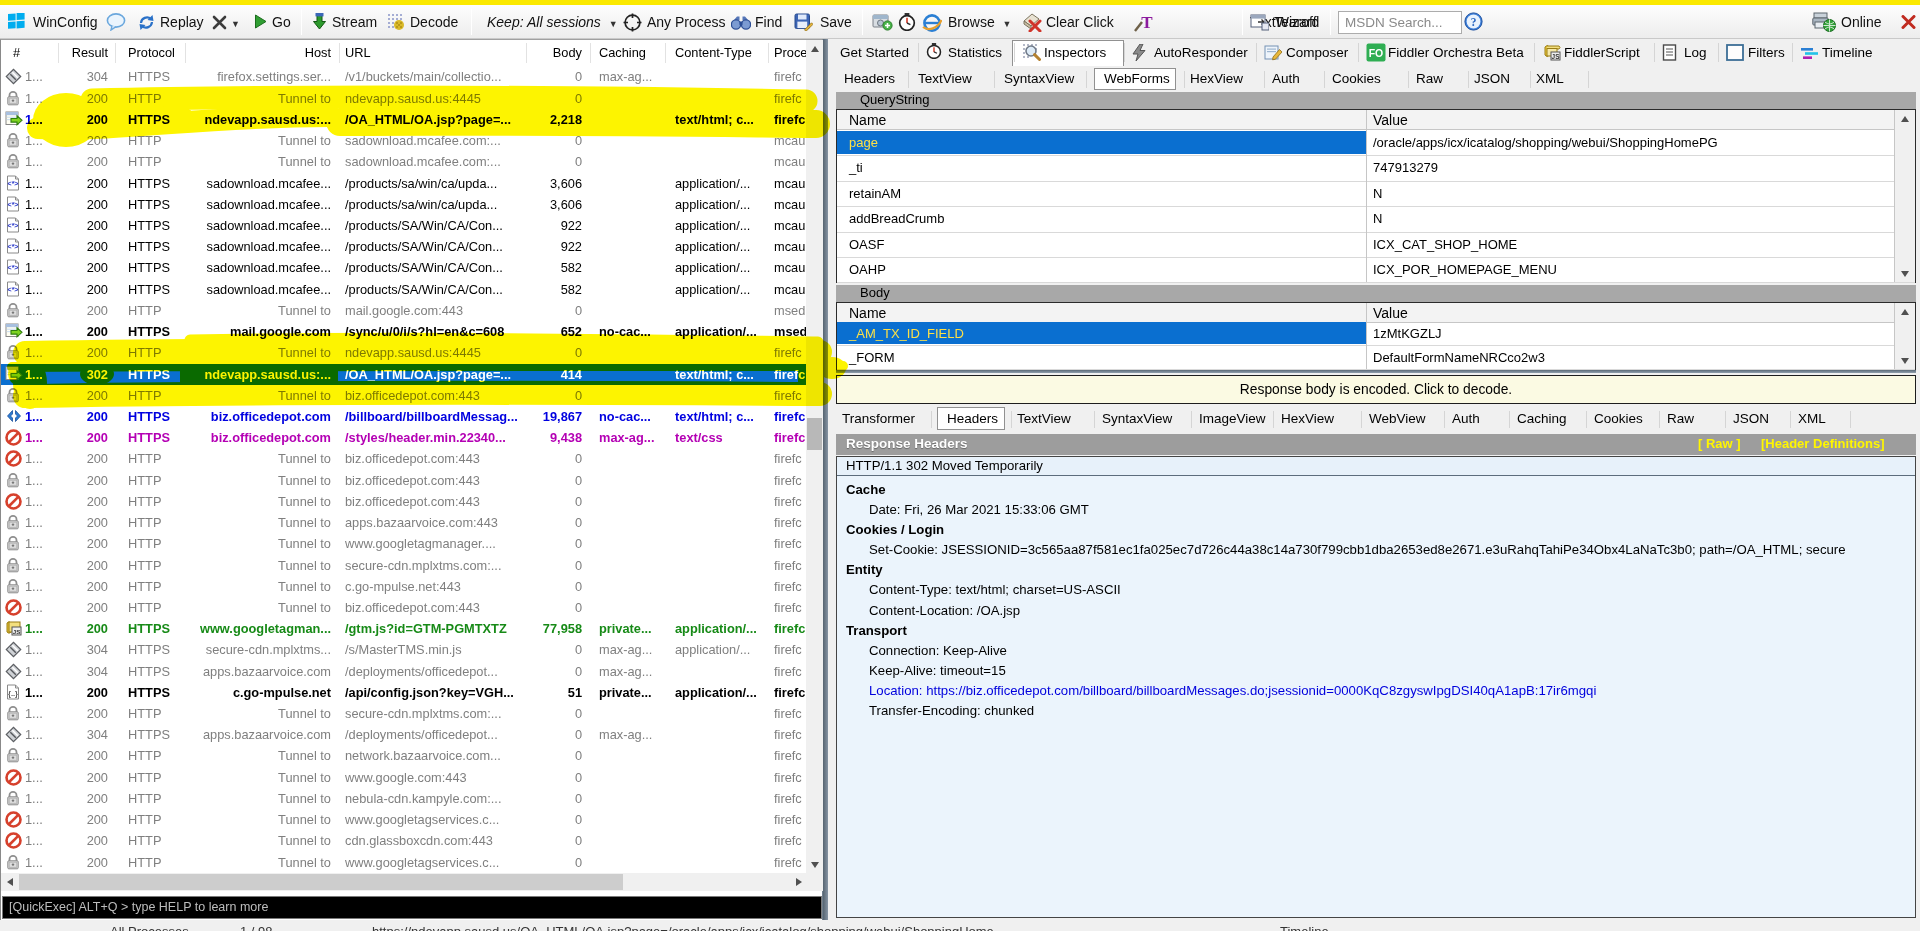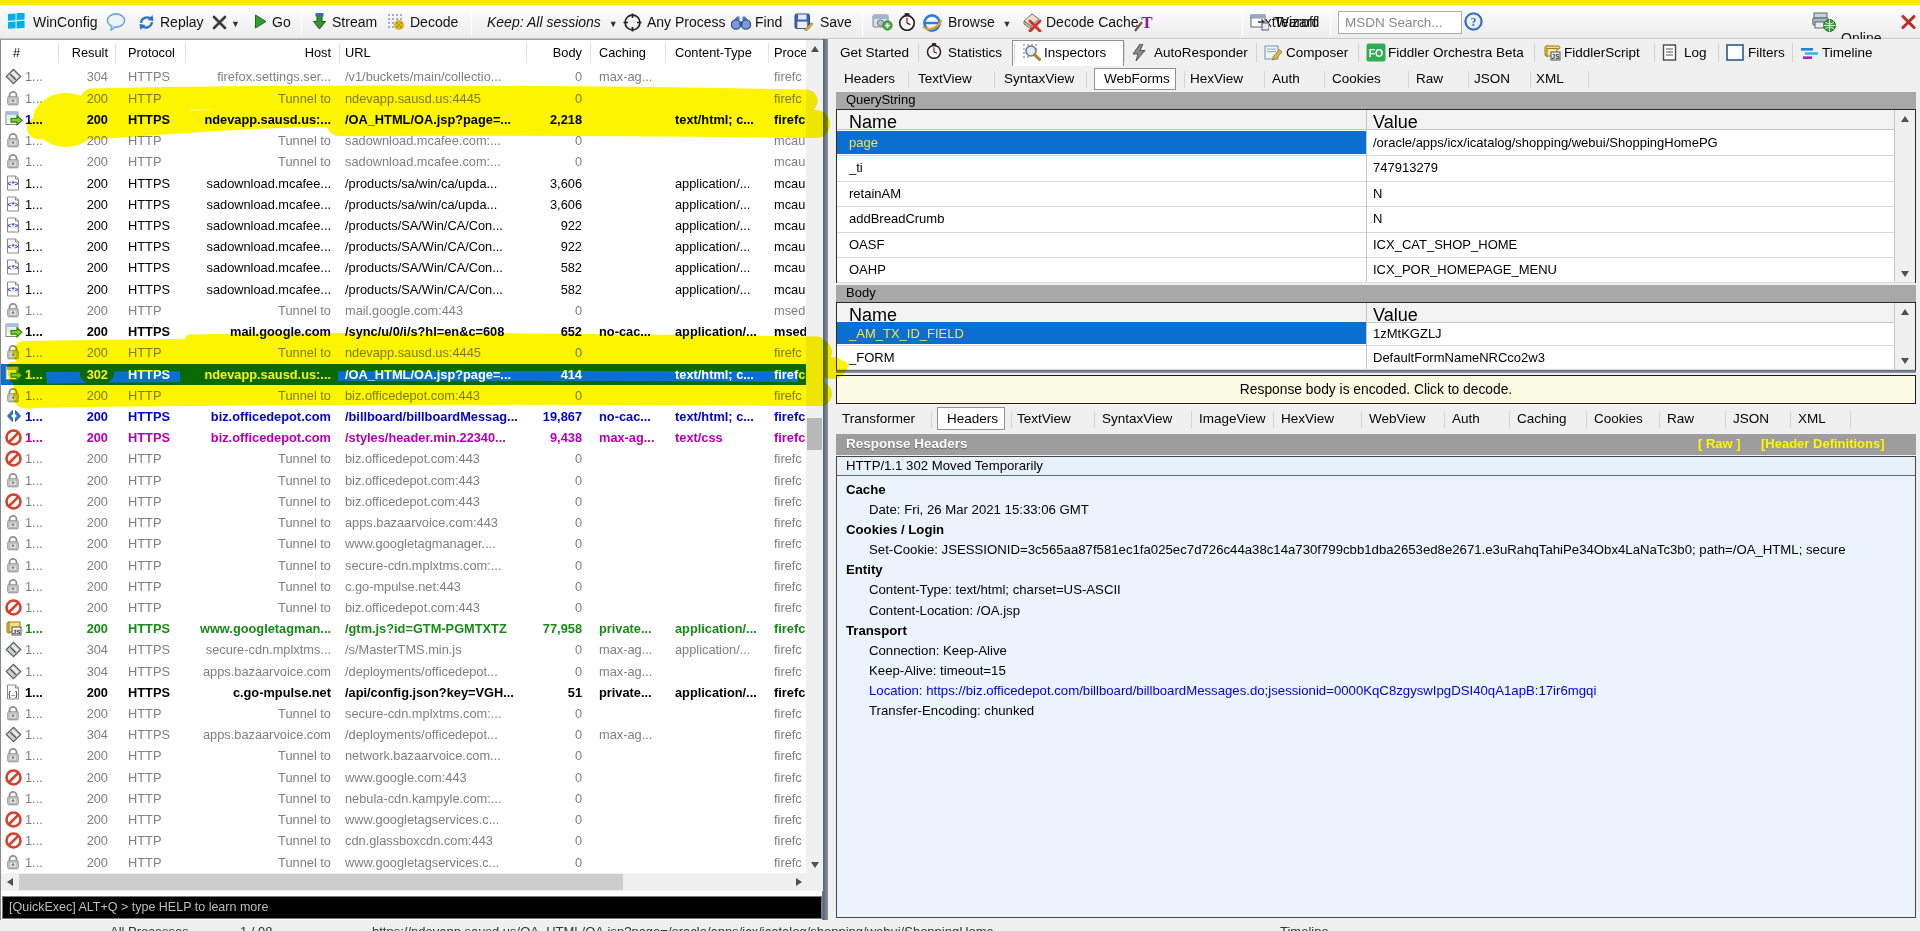--- a/index.html
+++ b/index.html
@@ -51,23 +51,23 @@
 
 #vsplit{position:absolute;left:823px;top:39px;width:5px;height:892px;background:linear-gradient(90deg,#566470,#8795a4)}
 #vsplitgap{position:absolute;left:828px;top:39px;width:8px;height:892px;background:#f0f0f0}
 
 #rightpanel{position:absolute;left:836px;top:39px;width:1084px;height:892px;background:#f0f0f0;font-size:13px;color:#000}
 .tabs{position:absolute;left:0;width:1084px;white-space:nowrap}
 .tab{position:absolute;white-space:nowrap}
 .seltab{position:absolute;background:#fff;border:1px solid #919191;text-align:center}
 .tsep{position:absolute;width:1px;background:#d5d5d5}
 .graybar{position:absolute;left:0;width:1080px;height:17px;background:#a8a8a8;color:#000;
- font-size:13px;line-height:16px;padding-left:10px}
+ font-size:13px;line-height:16px;padding-left:24px}
 .grid{position:absolute;left:0;width:1080px;background:#fff;border:1px solid #2b2b2b}
-.ghead{position:absolute;left:0;top:0;width:100%;height:20px;background:#f3f3f3;border-bottom:1px solid #c6c6c6;font-size:18px}
+.ghead{position:absolute;left:0;top:0;width:100%;height:20px;background:#f3f3f3;border-bottom:1px solid #c6c6c6;font-size:14px}
 .grow{position:absolute;left:0;width:100%;font-size:13px;border-bottom:1px solid #d9d9d9}
 .gname{position:absolute;left:12px;top:0;line-height:24px}
 .gval{position:absolute;left:536px;top:0;line-height:24px}
 .gsel{position:absolute;left:0;top:0;bottom:1px;width:529px;background:#0a6fd0;color:#fde047}
 .gvline{position:absolute;left:529px;top:0;bottom:0;width:1px;background:#c6c6c6}
 .gsb{position:absolute;right:0;top:0;bottom:0;width:21px;background:#f0f0f0;border-left:1px solid #c6c6c6}
 
 #encbar{position:absolute;left:0;top:336px;width:1080px;height:29px;background:#fbfae3;border:1px solid #1d1d1d;
  text-align:center;line-height:27px;font-size:13.8px}
 #hsplit{position:absolute;left:0;top:331px;width:1080px;height:3px;background:linear-gradient(#5b6977,#90a0ae)}
@@ -185,21 +185,21 @@
         <circle cx="10" cy="9" r="7.6" fill="none" stroke="#2a7fd4" stroke-width="2.6"></circle>
         <path d="M3 9 H17" stroke="#2a7fd4" stroke-width="2.4"></path>
         <path d="M1 13 C6 17 16 15 19.5 6" fill="none" stroke="#e8a02c" stroke-width="2.2"></path>
       </svg></span>
     <span class="t" style="left:948px;">Browse &nbsp;<span class="dd">▼</span></span>
     <span class="abs" style="left:1020px;top:8px"><svg width="22" height="19" viewBox="0 0 22 19">
         <polygon points="4,8 12,1 19,6 11,13" fill="#e8e2d2" stroke="#7d7460"></polygon>
         <polygon points="4,8 11,13 11,16 4,11" fill="#c9bfa4" stroke="#7d7460"></polygon>
         <path d="M10 8 L20 18 M20 8 L10 18" stroke="#d0342a" stroke-width="3" stroke-linecap="round"></path>
       </svg></span>
-    <span class="t" style="left:1046px;">Decode Cache</span>
+    <span class="t" style="left:1046px;">Clear Click</span>
     <span class="abs" style="left:1134px;top:8px"><svg width="20" height="19" viewBox="0 0 20 19">
         <path d="M1 18 L8 9" stroke="#6e6048" stroke-width="2.4"></path>
         <text x="13" y="15" font-size="17" font-weight="bold" fill="#8c1a9e" text-anchor="middle" font-family="Liberation Serif">T</text>
       </svg></span>
     <span class="t" style="left:1222px;margin-left:28px;">TextWizard</span>
     <span class="sep" style="left:1242px"></span>
     <span class="abs" style="left:1250px;top:9px"><svg width="19" height="17" viewBox="0 0 19 17">
         <rect x="1" y="1" width="14" height="12" fill="#fff" stroke="#55617a"></rect>
         <rect x="1" y="1" width="14" height="3.6" fill="#9aa7bd"></rect>
         <path d="M8 8 h6 m0 0 l-2.5-2.5 m2.5 2.5 l-2.5 2.5" stroke="#333" stroke-width="1.4" fill="none"></path>
@@ -213,21 +213,21 @@
         <circle cx="9.5" cy="9.5" r="6.9" fill="#e9f2fd"></circle>
         <text x="9.5" y="14" font-size="11.5" font-weight="bold" fill="#2a67c0" text-anchor="middle" font-family="Liberation Serif">?</text>
       </svg></span>
     <span class="abs" style="left:1812px;top:7px"><svg width="24" height="20" viewBox="0 0 24 20">
         <rect x="2" y="1" width="13" height="5" fill="#c9d2da" stroke="#5d666e"></rect>
         <rect x="0.8" y="6" width="15.4" height="7" rx="1" fill="#aab6c2" stroke="#5d666e"></rect>
         <rect x="3" y="10" width="11" height="6" fill="#e8edf2" stroke="#5d666e"></rect>
         <circle cx="17.5" cy="13.5" r="6" fill="#35a43c" stroke="#1c6c22"></circle>
         <path d="M11.5 13.5 h12 M17.5 7.5 v12 M13 10 c3 2.5 6.5 2.5 9 0 M13 17 c3 -2.5 6.5 -2.5 9 0" stroke="#cfe8d2" stroke-width="1" fill="none"></path>
       </svg></span>
-    <span class="t" style="left:1841px;margin-top:16px;">Online</span>
+    <span class="t" style="left:1841px;">Online</span>
     <span class="abs" style="left:1901px;top:10px"><svg width="15" height="14" viewBox="0 0 15 14">
         <path d="M2 1.5 L13 12.5 M13 1.5 L2 12.5" stroke="#c02b20" stroke-width="3" stroke-linecap="round"></path>
       </svg></span>
   </div>
 <div id="leftpanel">
 <div id="lvheader">
       <span class="sp" style="left:57px"></span>
       <span class="sp" style="left:114px"></span>
       <span class="sp" style="left:184px"></span>
       <span class="sp" style="left:338px"></span>

